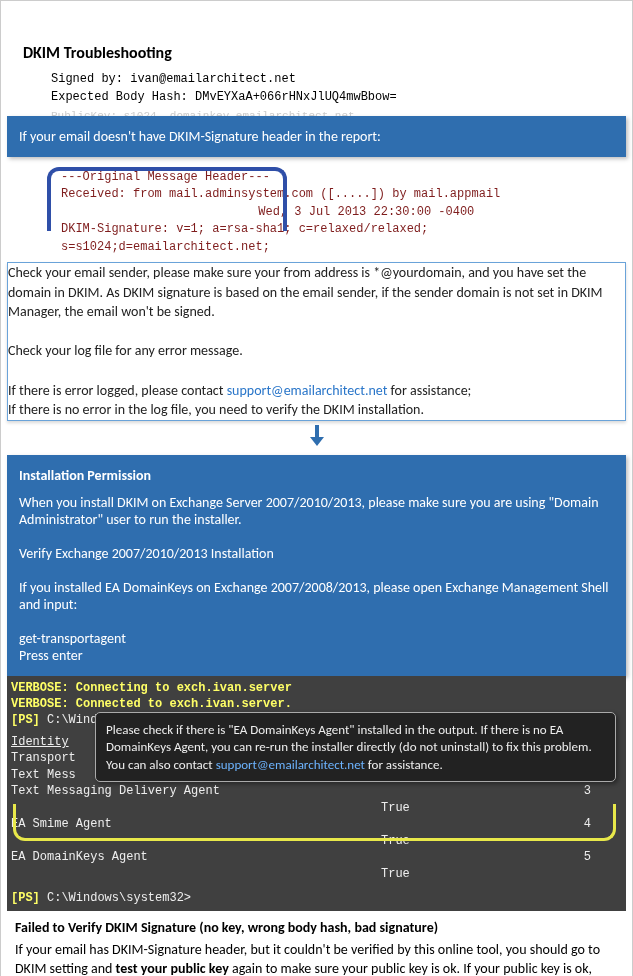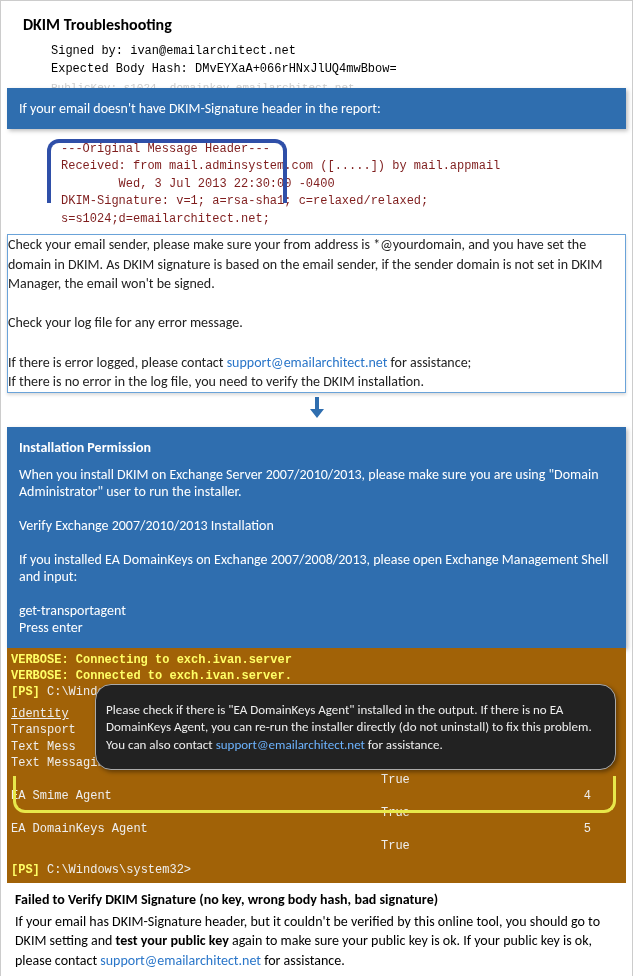--- a/index.html
+++ b/index.html
@@ -12,20 +12,21 @@
     .page {
       border: 1px solid #ccc;
       min-height: 976px;
       position: relative;
       box-sizing: border-box;
     }
     .title {
       font-weight: bold;
       font-size: 16px;
       padding: 14px 11px 8px 22px;
+      margin-top: 28px;
     }
     .code-snippet {
       font-family: "Courier New", monospace;
       font-size: 12px;
       color: #000000;
       padding: 0 0 4px 50px;
       line-height: 1.5;
     }
     .ghost-bg {
       color: #ccc;
@@ -81,43 +82,43 @@
       text-decoration: none;
     }
     .arrow-down {
       text-align: center;
       padding: 4px 0;
     }
     .arrow-down svg {
       fill: #2f6eaf;
     }
     .terminal {
-      background: #a16207;
+      background: #404040;
       font-family: "Courier New", monospace;
       font-size: 12px;
       margin: 0 6px;
       padding: 4px;
       position: relative;
       line-height: 1.35;
       overflow: hidden;
     }
     .term-yellow { color: #ffff66; font-weight: bold; }
     .term-white { color: #eee; }
     .overlay-box {
       position: absolute;
       top: 36px;
       left: 88px;
       right: 10px;
       background: #222;
       border: 1px solid #aaa;
       color: #eee;
       font-family: Calibri, Arial, sans-serif;
       font-size: 13px;
-      padding: 16px 10px;
-      border-radius: 16px;
+      padding: 8px 10px;
+      border-radius: 5px;
       box-shadow: 2px 2px 4px rgba(0,0,0,0.4);
       line-height: 1.35;
     }
     .overlay-box a {
       color: #6db4ff;
       text-decoration: none;
     }
     .yellow-outline {
       position: absolute;
       left: 6px;
@@ -180,21 +181,21 @@
     <div class="blue-banner top-overlap">
       <span>If your email doesn't have DKIM-Signature header in the report:</span>
     </div>
   </div>
 
   <div class="highlight-box">
     <div class="bracket"></div>
     <div class="highlight-code">
       <div>---Original Message Header---</div>
       <div><span>Received: from mail.adminsystem.com</span><span> ([.....]) by mail.appmail</span></div>
-      <div style="white-space:pre;">        Wed, 3 Jul 2013 22:30:00 -0400</div>
+      <div style="white-space:pre;text-align:center;">        Wed, 3 Jul 2013 22:30:00 -0400</div>
       <div><span>DKIM-Signature: v=1; a=rsa-sha1; c=</span><span>relaxed/relaxed;</span></div>
       <div> s=s1024;d=emailarchitect.net;</div>
     </div>
   </div>
 
   <div class="info-box">
     <div>Check your email sender, please make sure your from address is *@yourdomain, and you have set the domain in DKIM. As DKIM signature is based on the email sender, if the sender domain is not set in DKIM Manager, the email won't be signed.</div>
     <br>
     <div>Check your log file for any error message.</div>
     <br>

